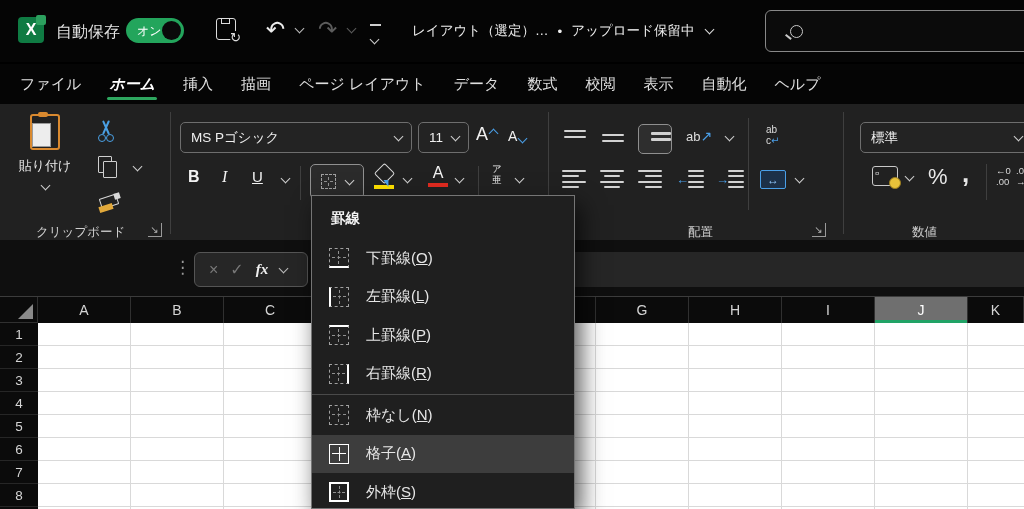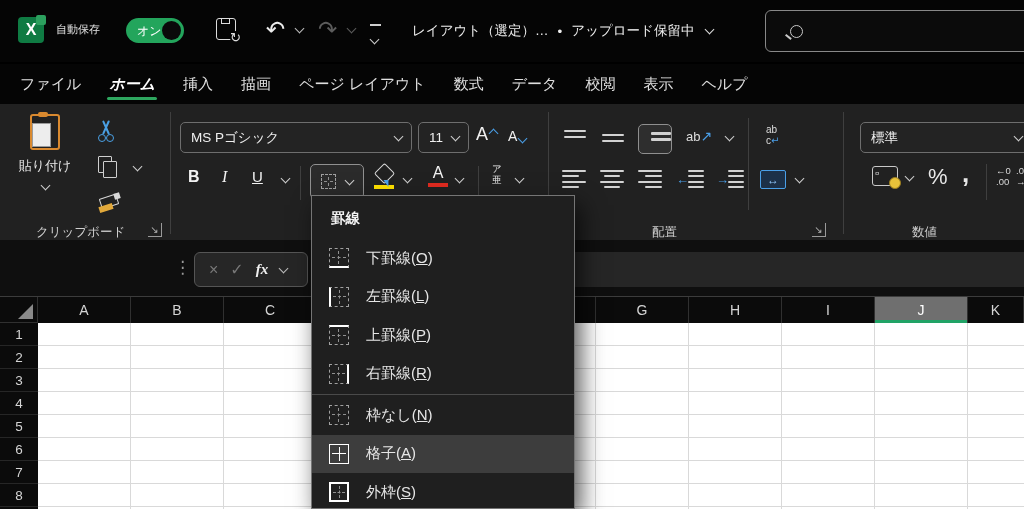--- a/index.html
+++ b/index.html
@@ -14,21 +14,21 @@
   .sep-v{position:absolute;width:1px;background:#3f3f3f;}
   .launcher{position:absolute;font-size:10px;color:#b9b9b9;width:13px;height:13px;
             border-right:1.4px solid #9a9a9a;border-bottom:1.4px solid #9a9a9a;
             display:flex;align-items:center;justify-content:center;line-height:1;}
   
   .titlebar{left:0;top:0;width:1024px;height:62px;background:#050505;}
   .xl-icon{left:18px;top:17px;width:26px;height:26px;background:#0f7b43;border-radius:4px;
            display:flex;align-items:center;justify-content:center;font-weight:bold;
            color:#fff;font-size:16px;}
   .xl-icon i{position:absolute;right:-2px;top:-2px;width:10px;height:10px;background:#2ca05e;border-radius:2px;}
-  .autosave{left:56px;top:22px;font-size:11px;color:#e3e3e3;}
+  .autosave{left:56px;top:22px;font-size:16px;color:#e3e3e3;}
   .toggle{left:126px;top:18px;width:58px;height:25px;border-radius:13px;background:#23a55c;}
   .toggle .tx{position:absolute;left:11px;top:5px;font-size:12px;color:#fff;}
   .toggle .knob{position:absolute;right:3px;top:3px;width:19px;height:19px;border-radius:50%;background:#0a0a0a;}
   .save-ic{left:216px;top:18px;width:18px;height:20px;border:1.8px solid #dcdcdc;border-radius:3px;}
   .save-ic .flap{position:absolute;left:4px;top:-1px;width:7px;height:5px;border:1.5px solid #dcdcdc;border-top:none;}
   .save-ic .sync{position:absolute;right:-6px;bottom:-5px;font-size:13px;color:#dcdcdc;background:#050505;border-radius:50%;line-height:1;}
   .undo{left:266px;top:16px;font-size:23px;color:#ededed;line-height:1.2;}
   .undo-cv{left:296px;top:28px;color:#bdbdbd;}
   .redo{left:318px;top:16px;font-size:23px;color:#5c5c5c;line-height:1.2;}
   .redo-cv{left:348px;top:28px;color:#5c5c5c;}
@@ -216,24 +216,25 @@
     <span class="mag"></span>
   </div>
 </div>
 
 <div class="abs tabs">
   <div class="tab">ファイル</div>
   <div class="tab active">ホーム</div>
   <div class="tab">挿入</div>
   <div class="tab">描画</div>
   <div class="tab">ページ レイアウト</div>
+  <div class="tab">データ</div>
   <div class="tab">数式</div>
-  <div class="tab">データ</div>
   <div class="tab">校閲</div>
   <div class="tab">表示</div>
+  <div class="tab">自動化</div>
   <div class="tab">ヘルプ</div>
 </div>
 
 <div class="abs ribbon">
 
   <div class="abs paste">
     <div class="clip">
       <span class="top"></span>
         <span class="sheet"></span>
     </div>
@@ -353,21 +354,21 @@
     <span class="ar">→</span>
     <div class="l l1"></div>
       <div class="l l2"></div>
       <div class="l l3"></div>
       <div class="l l4"></div>
   </div>
   <div class="merge" style="left:760px;top:66px;">
     <span>↔</span>
   </div>
   <span class="abs cv" style="left:796px;top:74px;color:#cfcfcf;"></span>
-  <div class="grp-label" style="left:652px;">配置</div>
+  <div class="grp-label" style="left:688px;">配置</div>
   <div class="launcher" style="left:812px;top:119px;">↘</div>
   <div class="sep-v" style="left:843px;top:8px;height:122px;"></div>
 
   <div class="fbox numfmt">
     <span class="tx">標準</span>
     <span class="cv"></span>
   </div>
   <div class="abs acct">
     <span class="scr">¤</span>
     <span class="coin"></span>

